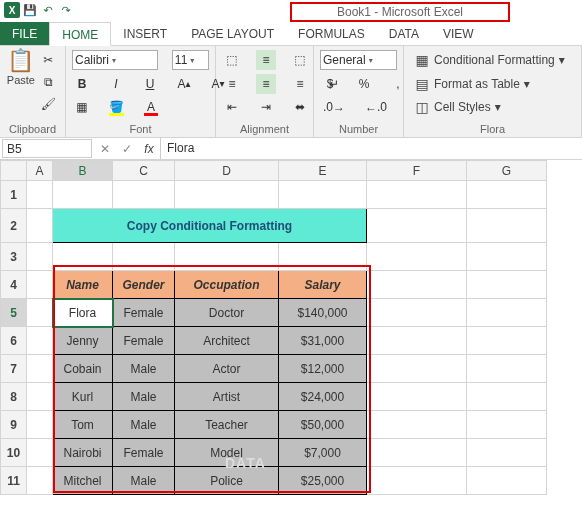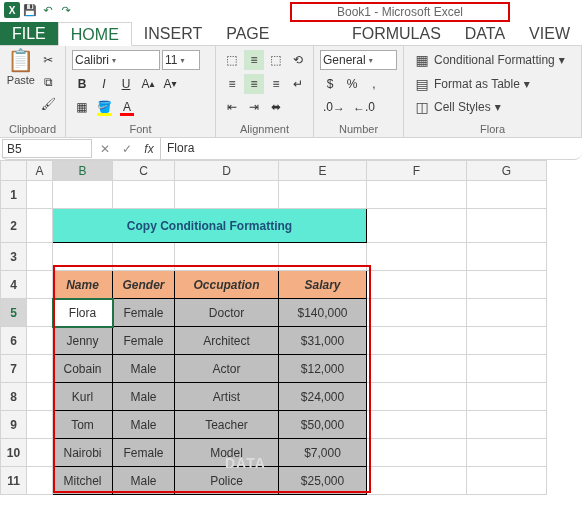--- a/index.html
+++ b/index.html
@@ -6,39 +6,39 @@
   body { background: #fff; width: 582px; height: 511px; overflow: hidden; font-size: 12px; color: #333; position: relative; }
 
   
   .titlebar { height: 20px; background: #fff; border: 2px solid #d00; width: 220px; margin-left: 290px; position: absolute; top: 2px; text-align: center; line-height: 16px; font-size: 12px; color: #666; }
   .qat { position:absolute; top:2px; left:4px; display:flex; gap:2px; align-items:center; }
   .qat span { width:16px; height:16px; display:inline-flex; align-items:center; justify-content:center; font-size:11px; color:#217346;}
   .qat .xl { background:#217346; color:#fff; font-weight:bold; font-size:10px; border-radius:2px;}
 
   
   .tabs { position:absolute; top:22px; left:0; right:0; height:24px; display:flex; align-items:stretch; background:#fff; border-bottom:1px solid #d4d4d4;}
-  .tab { padding:0 12px; line-height:24px; font-size:16px; color:#444; cursor:pointer;}
+  .tab { padding:0 12px; line-height:24px; font-size:12px; color:#444; cursor:pointer;}
   .tab.file { background:#217346; color:#fff; }
   .tab.active { background:#fff; color:#217346; border:1px solid #d4d4d4; border-bottom:1px solid #fff; margin-bottom:-1px;}
 
   
   .ribbon { position:absolute; top:46px; left:0; right:0; height:92px; background:#f1f1f1; border-bottom:1px solid #d4d4d4; display:flex; }
   .group { border-right:1px solid #d4d4d4; padding:4px 6px 2px 6px; display:flex; flex-direction:column; justify-content:space-between;}
   .group-label { text-align:center; font-size:11px; color:#666; padding-top:2px;}
-  .gl-row { display:flex; gap:2px; align-items:center;}
+  .gl-row { display:flex; gap:14px; align-items:center;}
   .btn { min-width:20px; height:20px; border:1px solid transparent; display:inline-flex; align-items:center; justify-content:center; font-size:12px; cursor:pointer; padding:0 2px;}
   .combo { height:20px; border:1px solid #ababab; background:#fff; display:inline-flex; align-items:center; padding:0 2px; font-size:12px;}
   .combo .dd { color:#666; font-size:8px; padding-left:3px;}
   .big-btn { width:36px; display:flex; flex-direction:column; align-items:center; gap:2px; cursor:pointer; font-size:11px; color:#444;}
   .big-btn .ic { font-size:22px; line-height:1;}
   .style-row { display:flex; align-items:center; gap:4px; font-size:12px; color:#444; cursor:pointer; padding:2px 4px;}
   .sic { width:16px; font-size:14px; text-align:center;}
 
   
-  .fxbar { position:absolute; top:138px; left:0; right:0; height:22px; border-bottom:1px solid #d4d4d4; display:flex; align-items:stretch; background:#fff;border-radius:8px;}
+  .fxbar { position:absolute; top:138px; left:0; right:0; height:22px; border-bottom:1px solid #d4d4d4; display:flex; align-items:stretch; background:#fff;}
   .namebox { width:90px; border:1px solid #ccc; margin:1px 2px; padding:0 4px; line-height:18px; font-size:12px;}
   .fx-ctrl { width:22px; display:flex; align-items:center; justify-content:center; color:#888; font-size:12px;}
   .fxlabel { width:22px; display:flex; align-items:center; justify-content:center; font-style:italic; color:#444;}
   .fxinput { flex:1; border-left:1px solid #ccc; padding:0 6px; line-height:20px; font-size:12px;}
 
   
   .grid { position:absolute; top:160px; left:0; right:0; bottom:0; overflow:hidden;}
   table.sheet { border-collapse:collapse; table-layout:fixed;}
   .sheet th, .sheet td { border:1px solid #d4d4d4; height:28px; font-size:12px; }
   .sheet thead th { background:#f3f3f3; color:#444; font-weight:normal; height:20px; text-align:center;}

